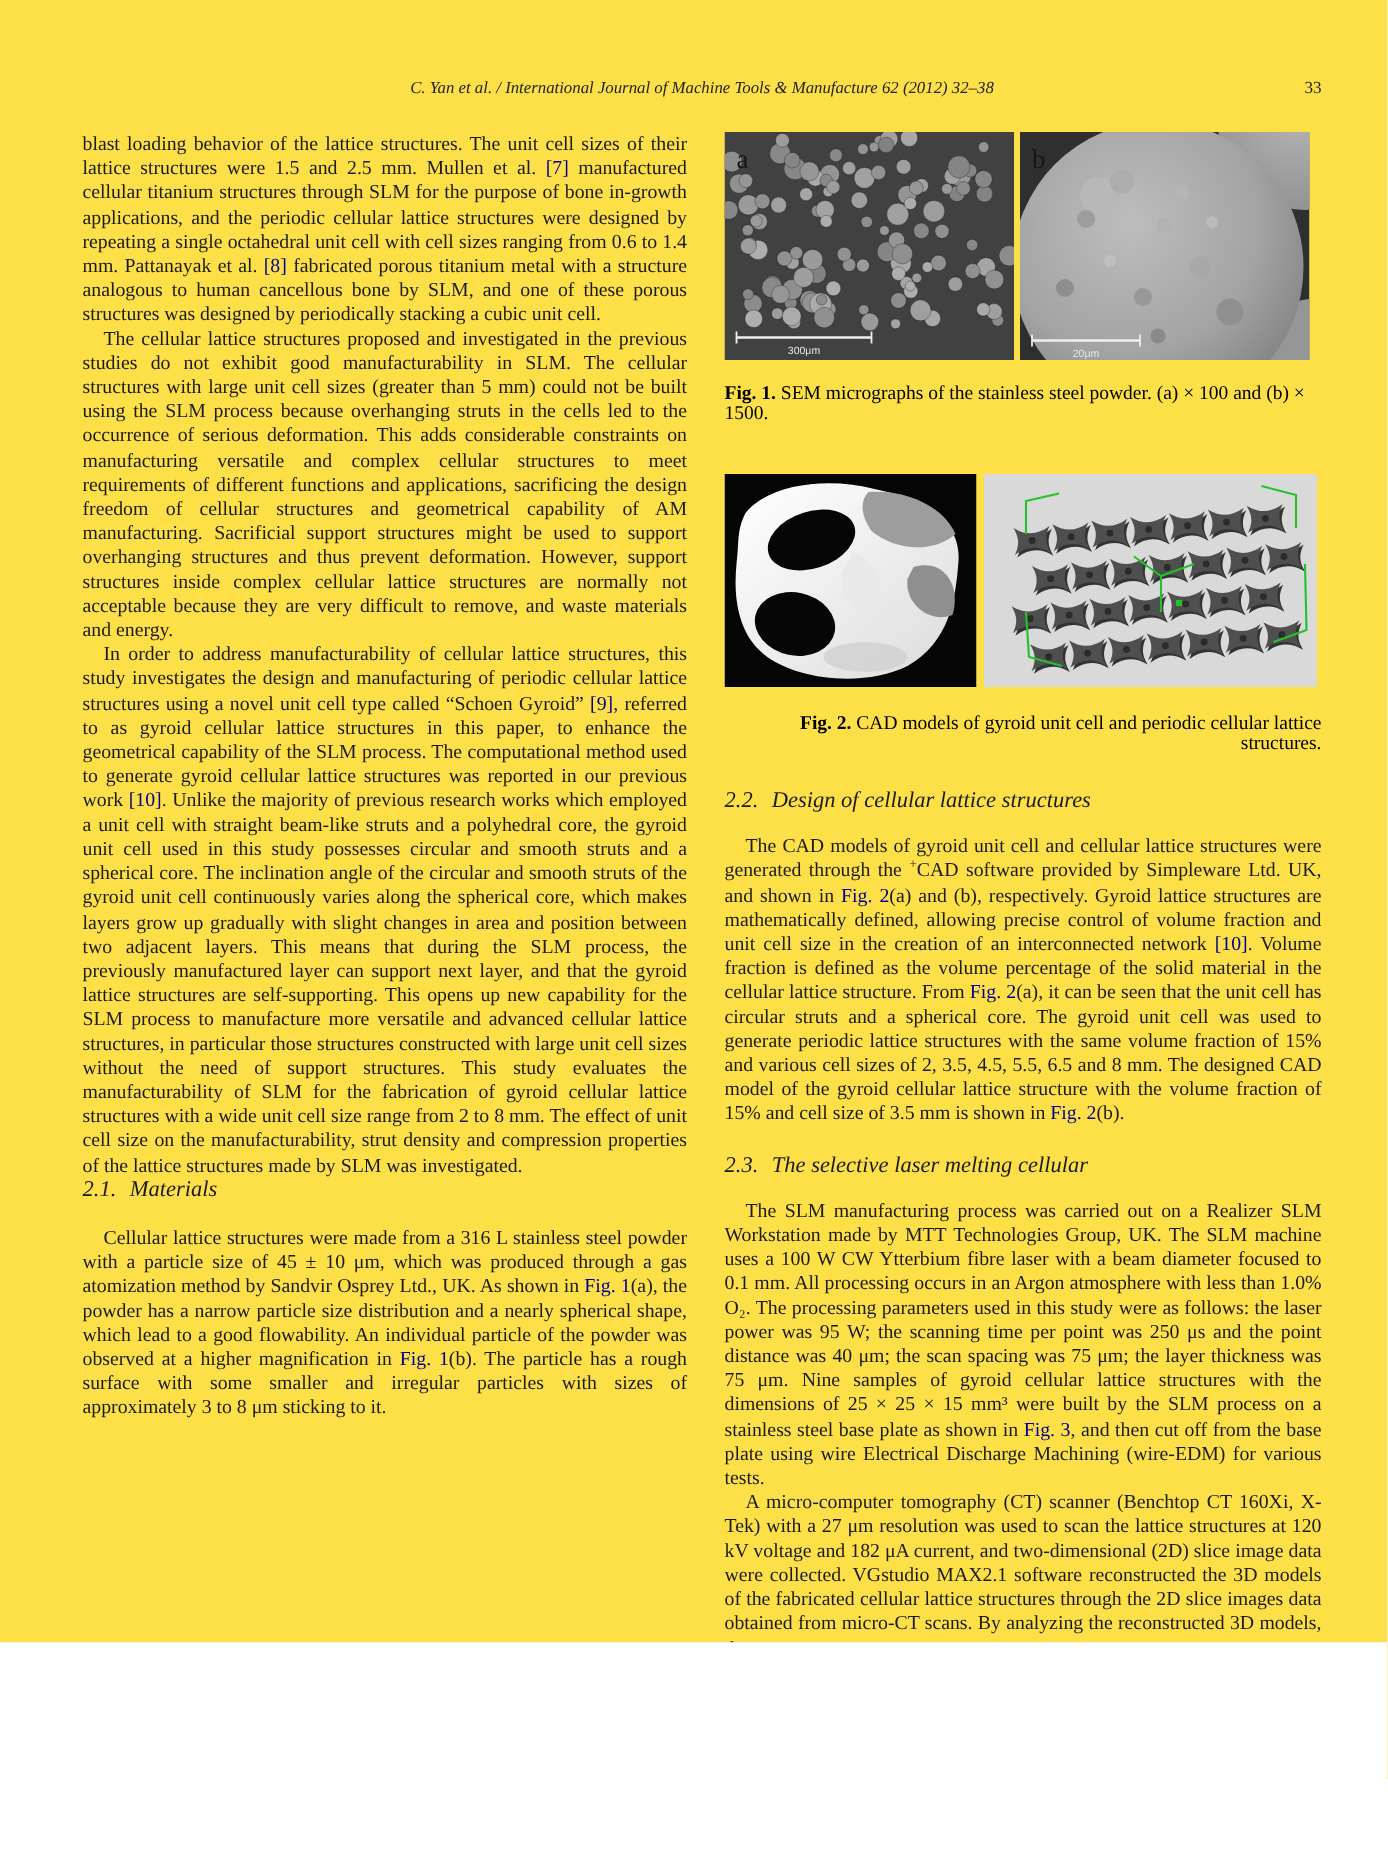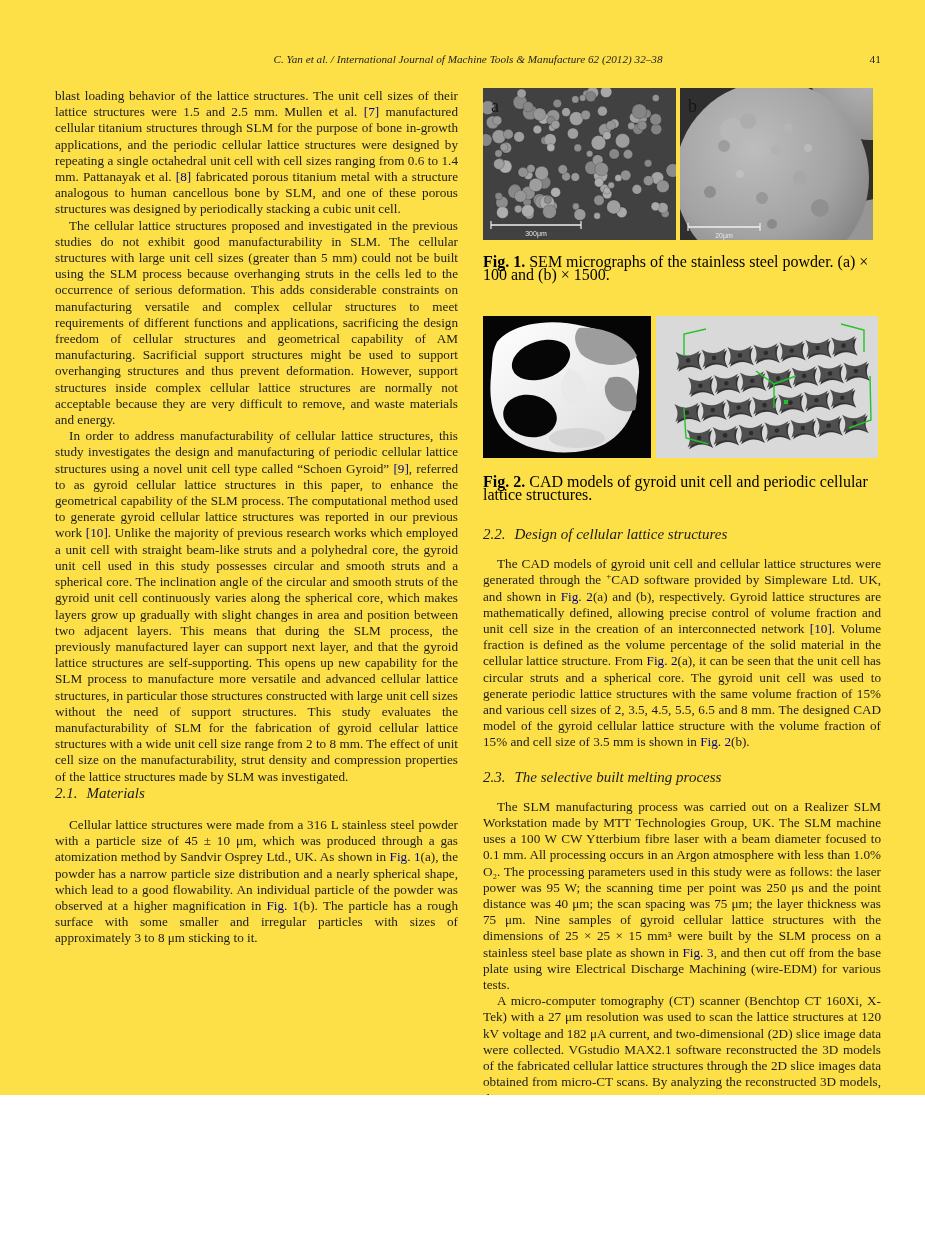--- a/index.html
+++ b/index.html
@@ -33,31 +33,31 @@
                     text-align:left; margin:0 0 16px 0; }
   .sec-num { margin-right:11px; }
   .subsec-num { margin-right:9px; }
   .mt-design { margin-top:25px; margin-bottom:14px; }
   .mt-slm    { margin-top:18px; margin-bottom:14px; }
   .mt-meas   { margin-top:20px; margin-bottom:14px; }
   
   .fig-row { display:flex; gap:4px; }
   .fig2-row { margin-top:35px; gap:5px; }
   .fig-row svg { display:block; }
-  .fig-caption { font-size:16px; line-height:13px; color:#000;
+  .fig-caption { font-size:13px; line-height:13px; color:#000;
                  text-align:left; margin-top:15px; }
-  .caption-center { text-align:left; margin-top:17px; }
+  .caption-center { text-align:right; margin-top:17px; }
 </style>
 </head>
 <body>
 
 <div class="page">
 
   <div class="running-head">C. Yan et al. / International Journal of Machine Tools &amp; Manufacture 62 (2012) 32–38</div>
-  <div class="page-num">41</div>
+  <div class="page-num">33</div>
 
   <div class="col col-left">
     <p><span>blast loading behavior of the lattice structures. The unit cell sizes of their lattice structures were 1.5 and 2.5 mm. Mullen et al. </span><span class="ref-link">[7]</span><span> manufactured cellular titanium structures through SLM for the purpose of bone in-growth applications, and the periodic cellular lattice structures were designed by repeating a single octahedral unit cell with cell sizes ranging from 0.6 to 1.4 mm. Pattanayak et al. </span><span class="ref-link">[8]</span><span> fabricated porous titanium metal with a structure analogous to human cancellous bone by SLM, and one of these porous structures was designed by periodically stacking a cubic unit cell.</span></p>
     <p class="indent"><span>The cellular lattice structures proposed and investigated in the previous studies do not exhibit good manufacturability in SLM. The cellular structures with large unit cell sizes (greater than 5 mm) could not be built using the SLM process because overhanging struts in the cells led to the occurrence of serious deformation. This adds considerable constraints on manufacturing versatile and complex cellular structures to meet requirements of different functions and applications, sacrificing the design freedom of cellular structures and geometrical capability of AM manufacturing. Sacrificial support structures might be used to support overhanging structures and thus prevent deformation. However, support structures inside complex cellular lattice structures are normally not acceptable because they are very difficult to remove, and waste materials and energy.</span></p>
     <p class="indent"><span>In order to address manufacturability of cellular lattice structures, this study investigates the design and manufacturing of periodic cellular lattice structures using a novel unit cell type called “Schoen Gyroid” </span><span class="ref-link">[9]</span><span>, referred to as gyroid cellular lattice structures in this paper, to enhance the geometrical capability of the SLM process. The computational method used to generate gyroid cellular lattice structures was reported in our previous work </span><span class="ref-link">[10]</span><span>. Unlike the majority of previous research works which employed a unit cell with straight beam-like struts and a polyhedral core, the gyroid unit cell used in this study possesses circular and smooth struts and a spherical core. The inclination angle of the circular and smooth struts of the gyroid unit cell continuously varies along the spherical core, which makes layers grow up gradually with slight changes in area and position between two adjacent layers. This means that during the SLM process, the previously manufactured layer can support next layer, and that the gyroid lattice structures are self-supporting. This opens up new capability for the SLM process to manufacture more versatile and advanced cellular lattice structures, in particular those structures constructed with large unit cell sizes without the need of support structures. This study evaluates the manufacturability of SLM for the fabrication of gyroid cellular lattice structures with a wide unit cell size range from 2 to 8 mm. The effect of unit cell size on the manufacturability, strut density and compression properties of the lattice structures made by SLM was investigated.</span></p>
 
     <div class="subsec-heading">
       <span class="subsec-num">2.1.</span><span>Materials</span>
     </div>
     <p class="indent"><span>Cellular lattice structures were made from a 316 L stainless steel powder with a particle size of 45 ± 10 μm, which was produced through a gas atomization method by Sandvir Osprey Ltd., UK. As shown in </span><span class="ref-link">Fig. 1</span><span>(a), the powder has a narrow particle size distribution and a nearly spherical shape, which lead to a good flowability. An individual particle of the powder was observed at a higher magnification in </span><span class="ref-link">Fig. 1</span><span>(b). The particle has a rough surface with some smaller and irregular particles with sizes of approximately 3 to 8 μm sticking to it.</span></p>
@@ -353,20 +353,20 @@
       </svg>
     </div>
     <div class="fig-caption caption-center"><span class="bold">Fig. 2.</span><span> CAD models of gyroid unit cell and periodic cellular lattice structures.</span></div>
 
     <div class="subsec-heading mt-design">
       <span class="subsec-num">2.2.</span><span>Design of cellular lattice structures</span>
     </div>
     <p class="indent"><span>The CAD models of gyroid unit cell and cellular lattice structures were generated through the </span><span class="sup">+</span><span>CAD software provided by Simpleware Ltd. UK, and shown in </span><span class="ref-link">Fig. 2</span><span>(a) and (b), respectively. Gyroid lattice structures are mathematically defined, allowing precise control of volume fraction and unit cell size in the creation of an interconnected network </span><span class="ref-link">[10]</span><span>. Volume fraction is defined as the volume percentage of the solid material in the cellular lattice structure. From </span><span class="ref-link">Fig. 2</span><span>(a), it can be seen that the unit cell has circular struts and a spherical core. The gyroid unit cell was used to generate periodic lattice structures with the same volume fraction of 15% and various cell sizes of 2, 3.5, 4.5, 5.5, 6.5 and 8 mm. The designed CAD model of the gyroid cellular lattice structure with the volume fraction of 15% and cell size of 3.5 mm is shown in </span><span class="ref-link">Fig. 2</span><span>(b).</span></p>
 
     <div class="subsec-heading mt-slm">
-      <span class="subsec-num">2.3.</span><span>The selective built melting process</span>
+      <span class="subsec-num">2.3.</span><span>The selective laser melting cellular</span>
     </div>
     <p class="indent"><span>The SLM manufacturing process was carried out on a Realizer SLM Workstation made by MTT Technologies Group, UK. The SLM machine uses a 100 W CW Ytterbium fibre laser with a beam diameter focused to 0.1 mm. All processing occurs in an Argon atmosphere with less than 1.0% O₂. The processing parameters used in this study were as follows: the laser power was 95 W; the scanning time per point was 250 μs and the point distance was 40 μm; the scan spacing was 75 μm; the layer thickness was 75 μm. Nine samples of gyroid cellular lattice structures with the dimensions of 25 × 25 × 15 mm³ were built by the SLM process on a stainless steel base plate as shown in </span><span class="ref-link">Fig. 3</span><span>, and then cut off from the base plate using wire Electrical Discharge Machining (wire-EDM) for various tests.</span></p>
 
     <p class="indent"><span>A micro-computer tomography (CT) scanner (Benchtop CT 160Xi, X-Tek) with a 27 μm resolution was used to scan the lattice structures at 120 kV voltage and 182 μA current, and two-dimensional (2D) slice image data were collected. VGstudio MAX2.1 software reconstructed the 3D models of the fabricated cellular lattice structures through the 2D slice images data obtained from micro-CT scans. By analyzing the reconstructed 3D models, the cross</span></p>
   </div>
 
 </div>
 
 </body></html>

